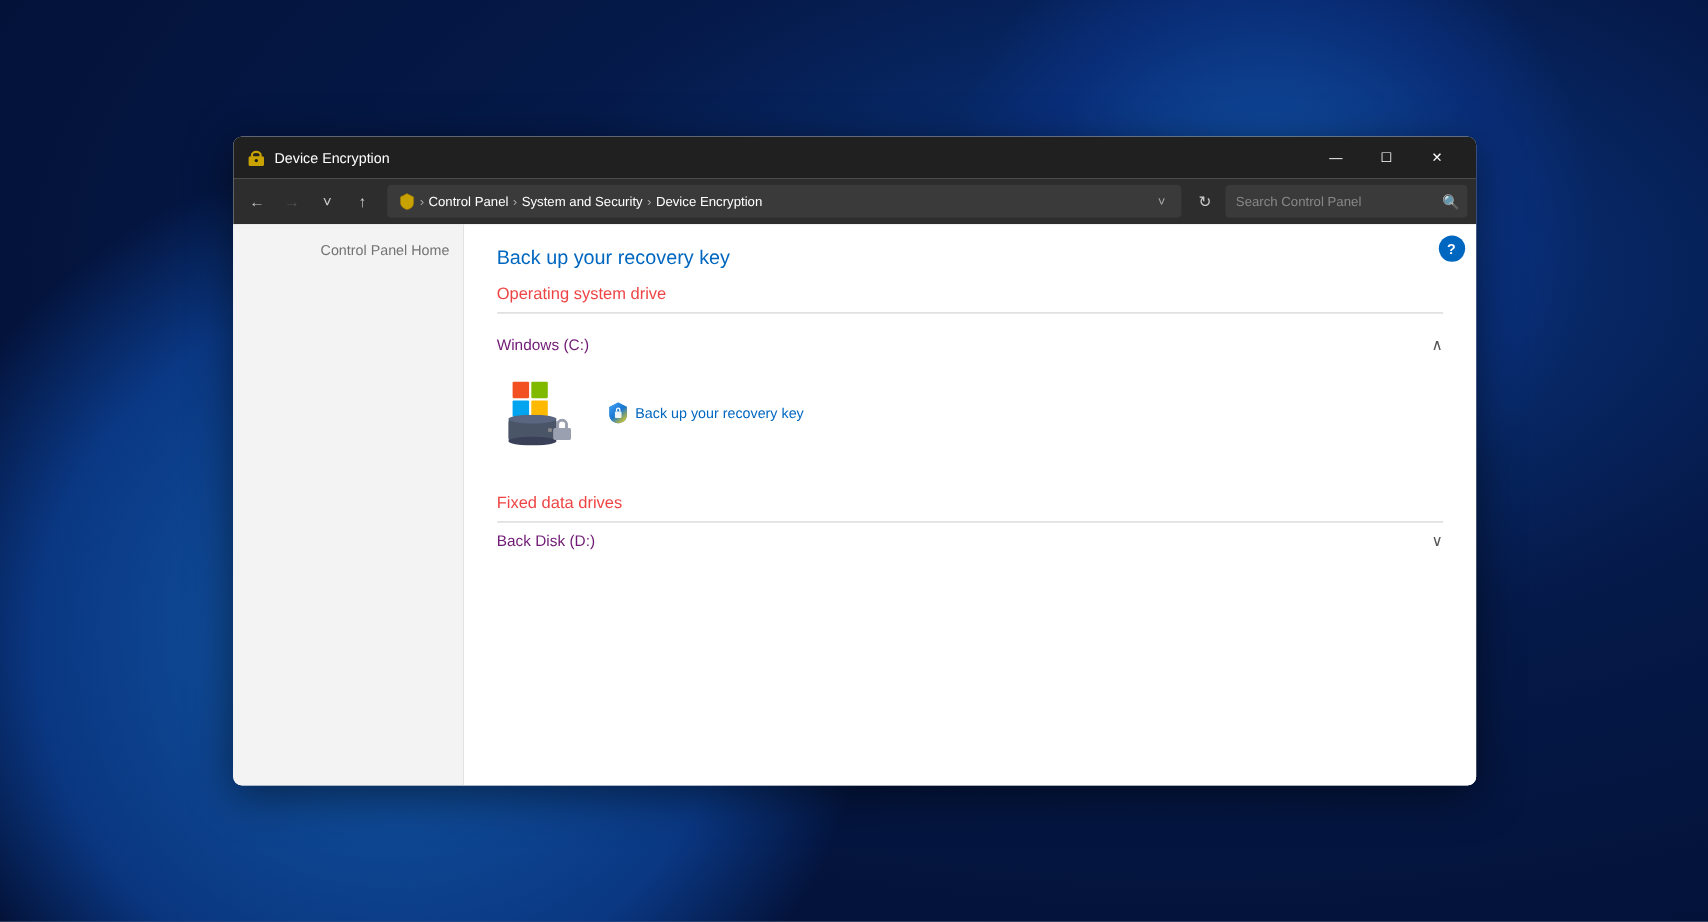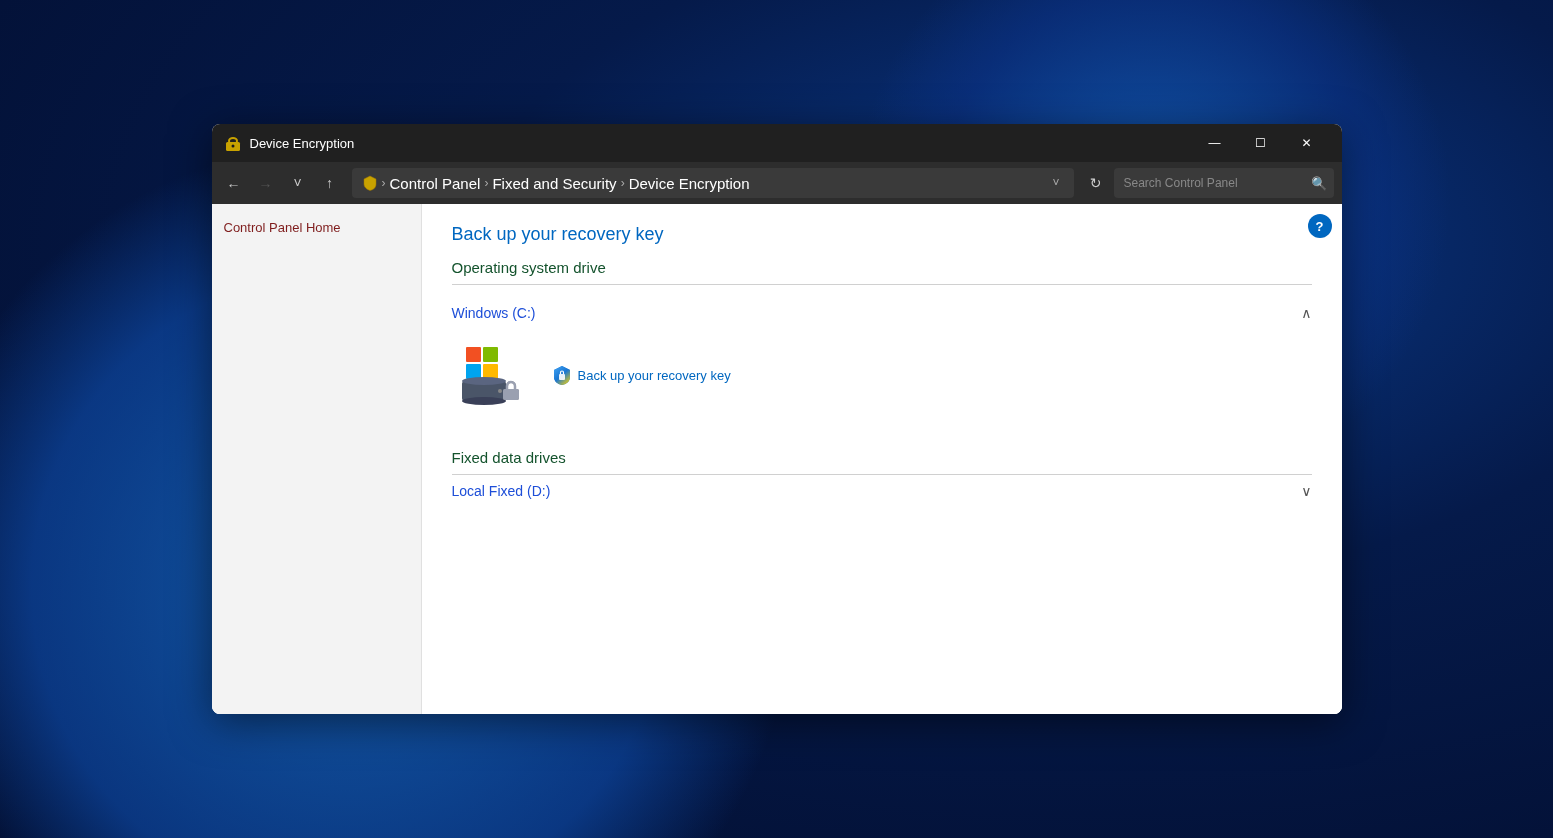--- a/index.html
+++ b/index.html
@@ -121,21 +121,21 @@
       width: 16px;
       height: 16px;
       flex-shrink: 0;
     }
     .path-separator {
       color: #aaa;
       font-size: 12px;
     }
     .path-segment {
       color: #ffffff;
-      font-size: 15px;
+      font-size: 12px;
     }
     .path-dropdown {
       margin-left: auto;
       background: transparent;
       border: none;
       color: #aaa;
       cursor: pointer;
       font-size: 12px;
       padding: 0 4px;
     }
@@ -188,26 +188,27 @@
 
     
     .sidebar {
       width: 210px;
       background: #f3f3f3;
       padding: 16px 12px;
       flex-shrink: 0;
       border-right: 1px solid #e0e0e0;
     }
     .sidebar-link {
-      color: #7f1d1d;
+      color: #737373;
       font-size: 13px;
       cursor: pointer;
       text-decoration: none;
       display: block;
       margin-bottom: 6px;
+      text-align: right;
     }
     .sidebar-section-label {
       color: #444;
       font-size: 12px;
       margin-top: 20px;
       margin-bottom: 6px;
       font-weight: 600;
     }
 
     
@@ -246,41 +247,41 @@
 
     .description-text {
       color: #333;
       font-size: 13px;
       line-height: 1.5;
       margin-bottom: 24px;
       max-width: 700px;
     }
 
     .subsection-title {
-      color: #14532d;
+      color: #ef4444;
       font-size: 15px;
       font-weight: 400;
       margin-bottom: 8px;
     }
 
     .divider {
       border: none;
       border-top: 1px solid #d0d0d0;
       margin-bottom: 12px;
     }
 
     .drive-header {
       display: flex;
       align-items: center;
       justify-content: space-between;
       padding: 8px 0;
       cursor: pointer;
     }
     .drive-title {
-      color: #1d4ed8;
+      color: #701a75;
       font-size: 14px;
       font-weight: 400;
     }
     .drive-chevron {
       color: #555;
       font-size: 14px;
     }
 
     .drive-content {
       display: flex;
@@ -383,21 +384,21 @@
     <button class="nav-btn">↑</button>
     <div class="address-path">
 
       <svg class="path-icon" viewBox="0 0 16 16" fill="none">
         <path d="M8 1L2 4v5c0 3 2.5 5.5 6 6.5C12.5 14.5 14 12 14 9V4L8 1z" fill="#c8a200"></path>
         <path d="M8 1L2 4v5c0 3 2.5 5.5 6 6.5C12.5 14.5 14 12 14 9V4L8 1z" fill="none" stroke="#a07800" stroke-width="0.5"></path>
       </svg>
       <span class="path-separator">›</span>
       <span class="path-segment">Control Panel</span>
       <span class="path-separator">›</span>
-      <span class="path-segment">Fixed and Security</span>
+      <span class="path-segment">System and Security</span>
       <span class="path-separator">›</span>
       <span class="path-segment">Device Encryption</span>
       <button class="path-dropdown">˅</button>
     </div>
     <button class="refresh-btn">↻</button>
     <div class="search-wrapper">
       <input class="search-box" type="text" placeholder="Search Control Panel" style="">
       <button class="search-icon-btn">🔍</button>
     </div>
   </div>
@@ -463,19 +464,19 @@
             <path d="M8.5 9V7.5a1.5 1.5 0 0 1 3 0V9" stroke="white" stroke-width="1.2" fill="none"></path>
           </svg>
           <span>Back up your recovery key</span>
         </a>
       </div>
 
       <div class="fixed-drives-section">
         <h3 class="subsection-title">Fixed data drives</h3>
         <hr class="drive-header-divider">
         <div class="drive-header">
-          <span class="drive-title">Local Fixed (D:)</span>
+          <span class="drive-title">Back Disk (D:)</span>
           <span class="drive-chevron">∨</span>
         </div>
       </div>
     </div>
   </div>
 </div>
 
 </body></html>

